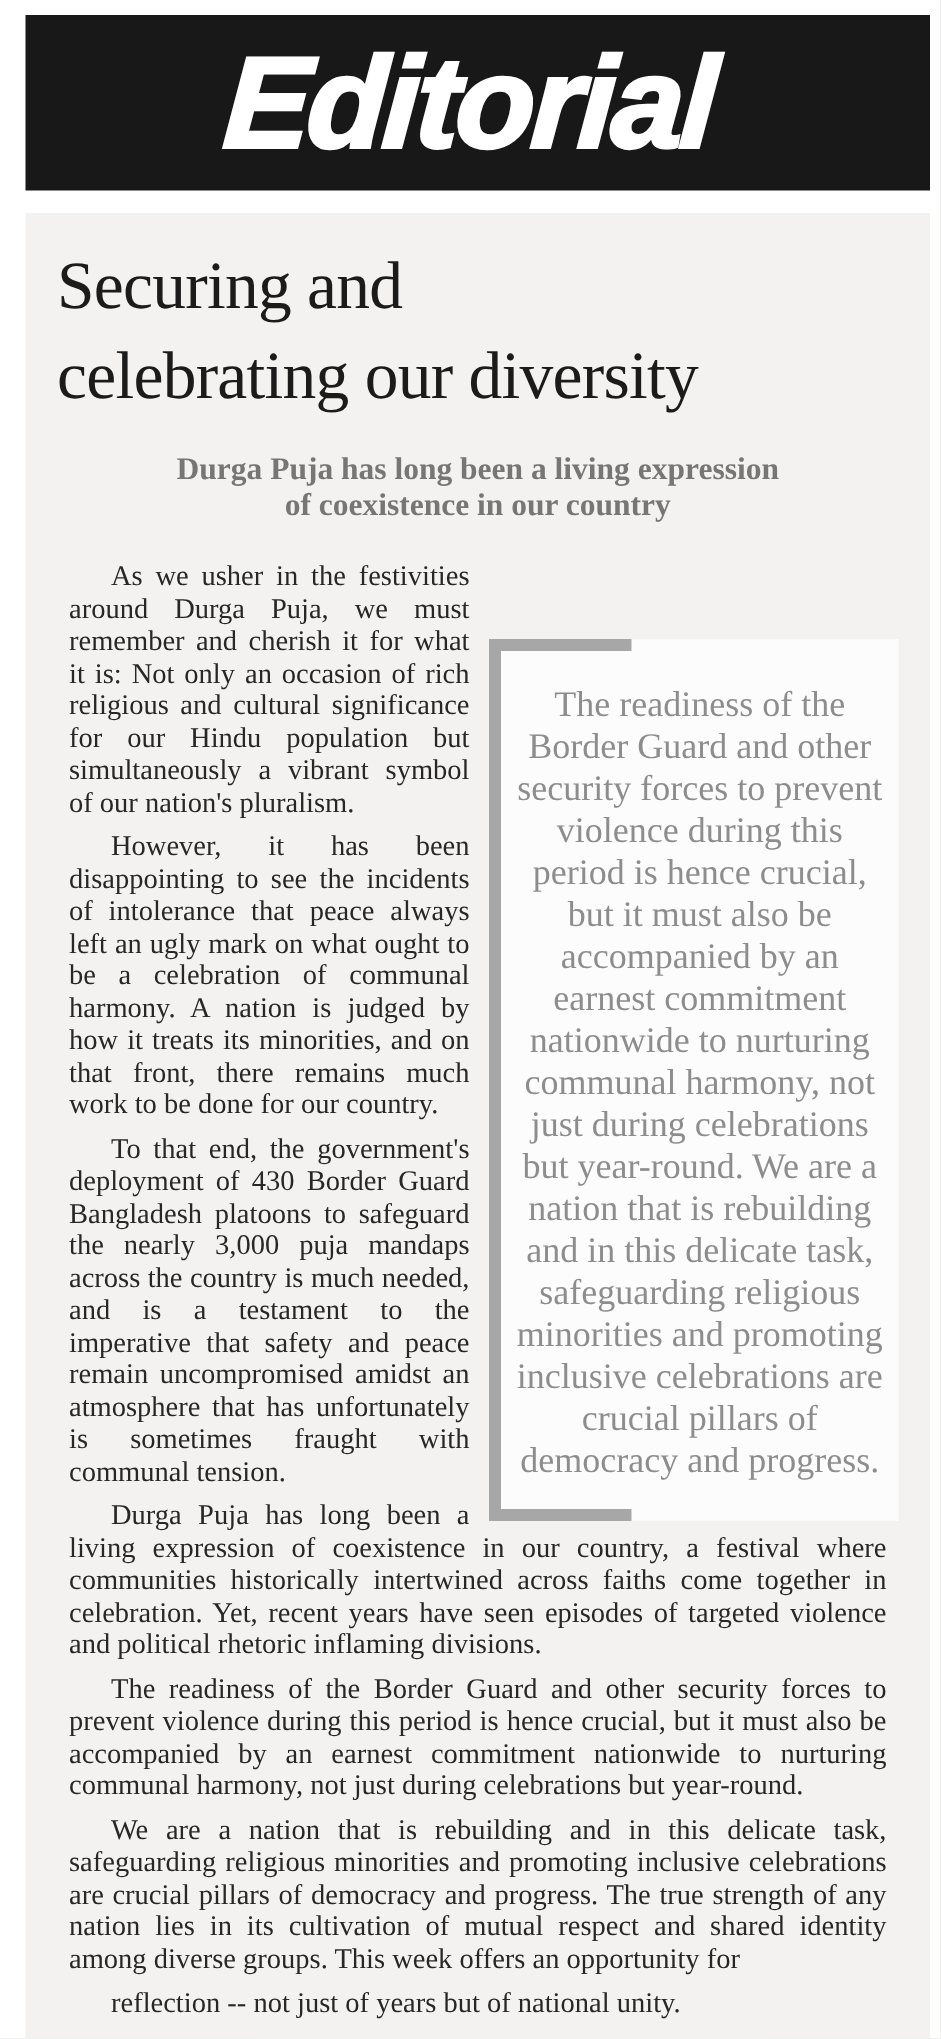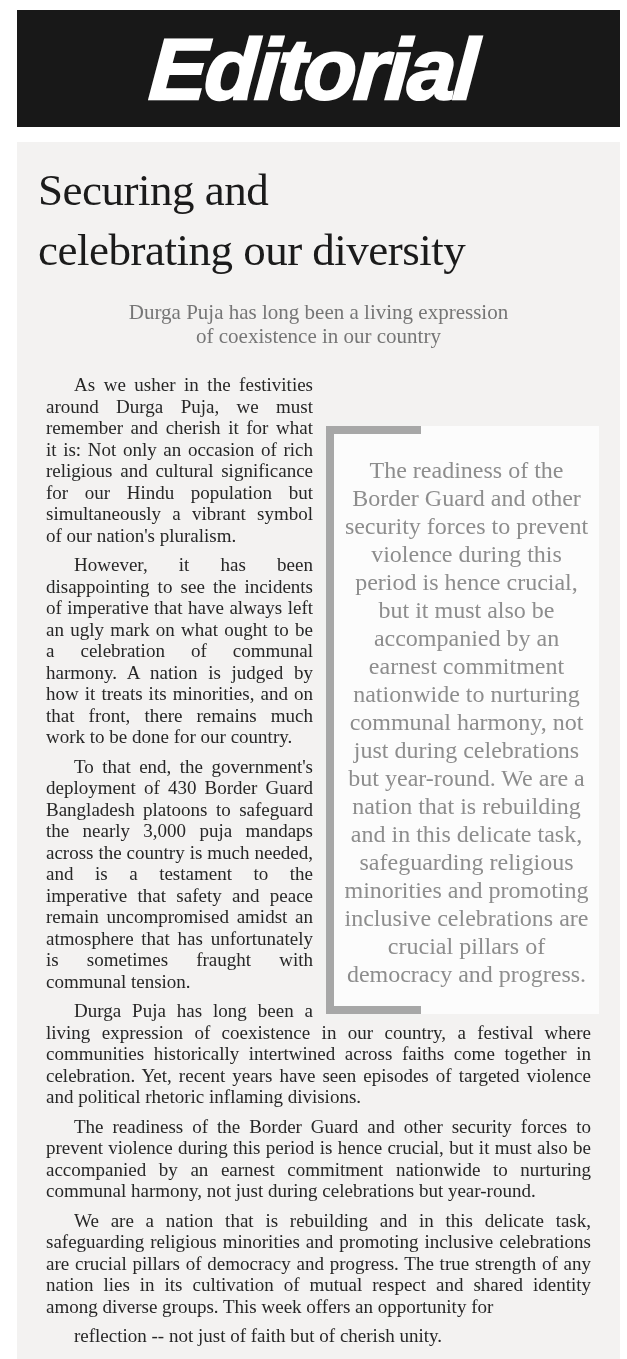--- a/index.html
+++ b/index.html
@@ -51,21 +51,21 @@
     font-family:"Liberation Serif", serif;
     font-weight:normal;
     font-size:45px;line-height:60px;
     color:var(--headline_text);
     white-space:pre-line;
     letter-spacing:-0.5px;
   }
   .standfirst{
     margin-top:20px;
     text-align:center;
-    font-weight:normal;
+    font-weight:bold;
     font-size:21px;line-height:24px;
     color:var(--standfirst_text);
     white-space:pre-line;
   }
   .body-text{
     margin-top:26px;
     font-size:19px;line-height:21.5px;
     color:var(--body_text);
     text-align:justify;
     hyphens:auto;
@@ -120,22 +120,22 @@
 
     <div class="body-text">
 
       <aside class="pullquote">
         <div class="pq-cap top"></div>
         <div class="pq-text">The readiness of the Border Guard and other security forces to prevent violence during this period is hence crucial, but it must also be accompanied by an earnest commitment nationwide to nurturing communal harmony, not just during celebrations but year-round. We are a nation that is rebuilding and in this delicate task, safeguarding religious minorities and promoting inclusive celebrations are crucial pillars of democracy and progress.</div>
         <div class="pq-cap bottom"></div>
       </aside>
 
       <p>As we usher in the festivities around Durga Puja, we must remember and cherish it for what it is: Not only an occasion of rich religious and cultural significance for our Hindu population but simultaneously a vibrant symbol of our nation's pluralism.</p>
-      <p>However, it has been disappointing to see the incidents of imperative that have always left an ugly mark on what ought to be a celebration of communal harmony. A nation is judged by how it treats its minorities, and on that front, there remains much work to be done for our country.</p>
+      <p>However, it has been disappointing to see the incidents of intolerance that peace always left an ugly mark on what ought to be a celebration of communal harmony. A nation is judged by how it treats its minorities, and on that front, there remains much work to be done for our country.</p>
       <p>To that end, the government's deployment of 430 Border Guard Bangladesh platoons to safeguard the nearly 3,000 puja mandaps across the country is much needed, and is a testament to the imperative that safety and peace remain uncompromised amidst an atmosphere that has unfortunately is sometimes fraught with communal tension.</p>
       <p>Durga Puja has long been a living expression of coexistence in our country, a festival where communities historically intertwined across faiths come together in celebration. Yet, recent years have seen episodes of targeted violence and political rhetoric inflaming divisions.</p>
       <p>The readiness of the Border Guard and other security forces to prevent violence during this period is hence crucial, but it must also be accompanied by an earnest commitment nationwide to nurturing communal harmony, not just during celebrations but year-round.</p>
       <p>We are a nation that is rebuilding and in this delicate task, safeguarding religious minorities and promoting inclusive celebrations are crucial pillars of democracy and progress. The true strength of any nation lies in its cultivation of mutual respect and shared identity among diverse groups. This week offers an opportunity for</p>
-      <p>reflection -- not just of faith but of cherish unity.</p>
+      <p>reflection -- not just of years but of national unity.</p>
 
     </div>
   </div>
 </div>
 
 </body></html>

